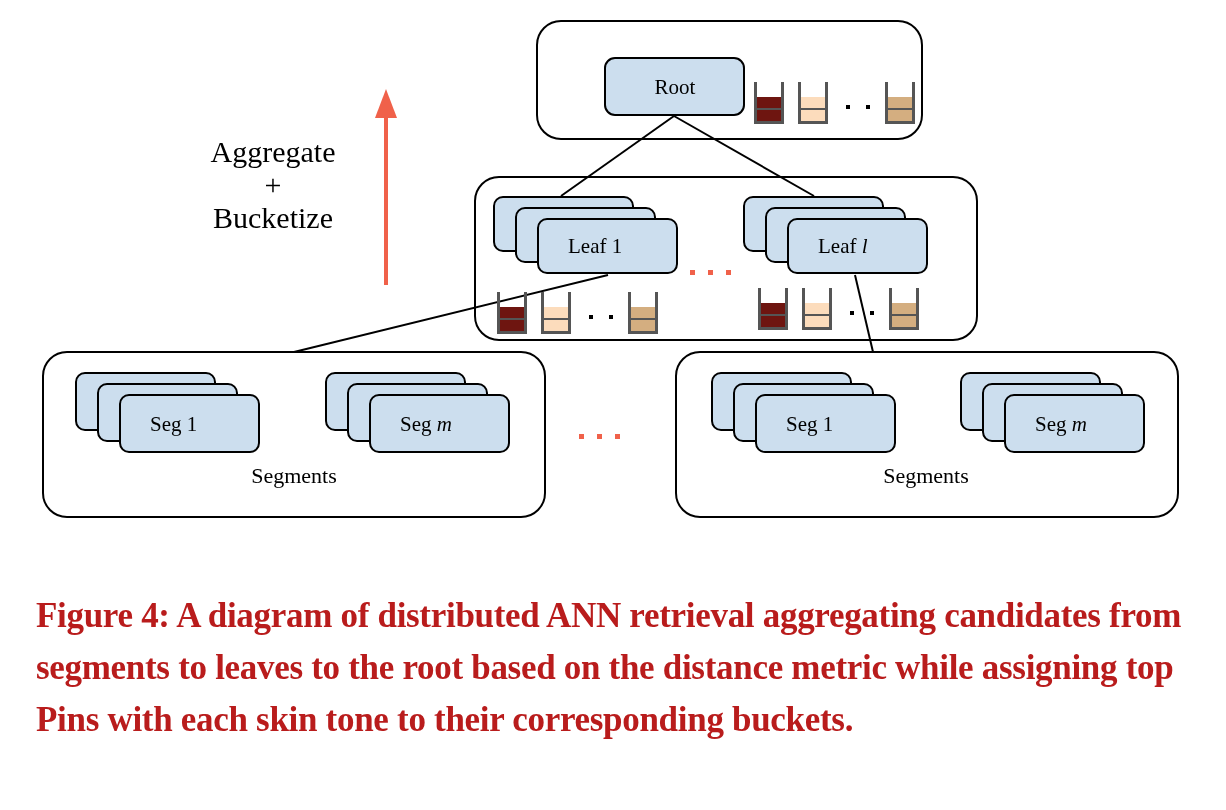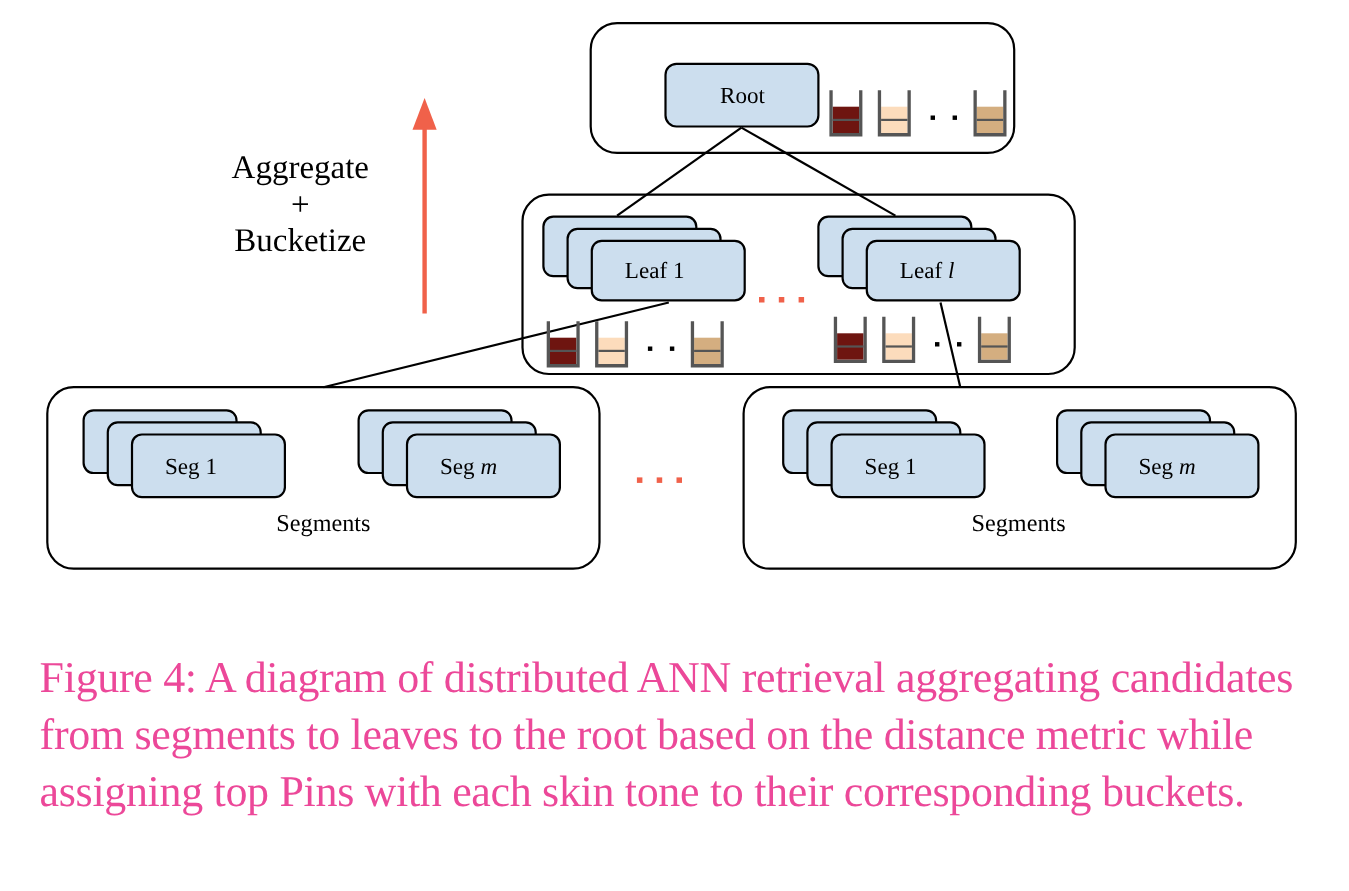--- a/index.html
+++ b/index.html
@@ -2,21 +2,21 @@
 <html><head>
 <meta charset="utf-8">
 <style>
   html, body { margin: 0; padding: 0; background: #ffffff; }
   body { width: 1226px; height: 810px; position: relative; overflow: hidden; }
   #diagram { position: absolute; left: 0; top: 0; }
   .serif { font-family: "Liberation Serif", "DejaVu Serif", serif; }
   .caption {
     position: absolute; left: 36px; top: 590px; width: 1160px;
     font-family: "Liberation Serif", "DejaVu Serif", serif;
-    font-weight: normal; font-size: 40px; line-height: 52px; color: #ec4899;
+    font-weight: bold; font-size: 35px; line-height: 52px; color: #b91c1c;
     letter-spacing: -0.3px;
   }
 </style>
 </head>
 <body>
 
 <svg id="diagram" width="1226" height="580" viewBox="0 0 1226 580">
 
   <g>
     <line x1="386" y1="285" x2="386" y2="115" stroke="#f0614a" stroke-width="4"></line>

